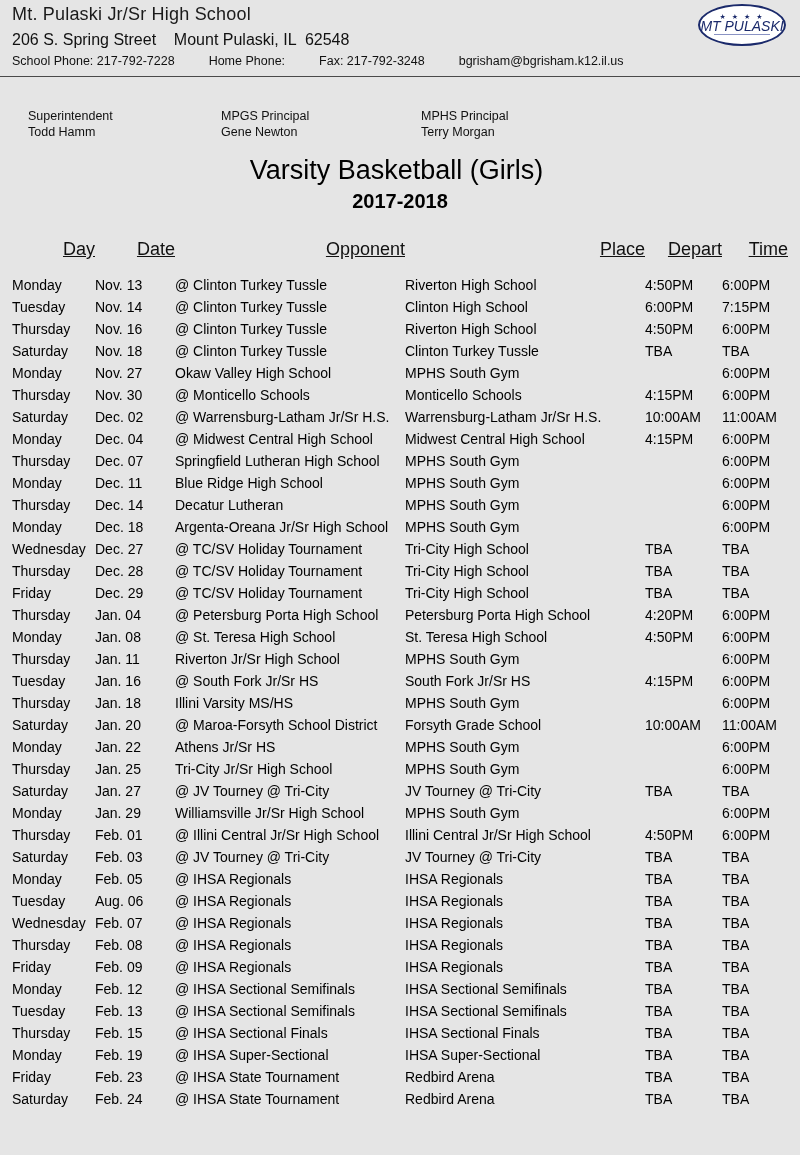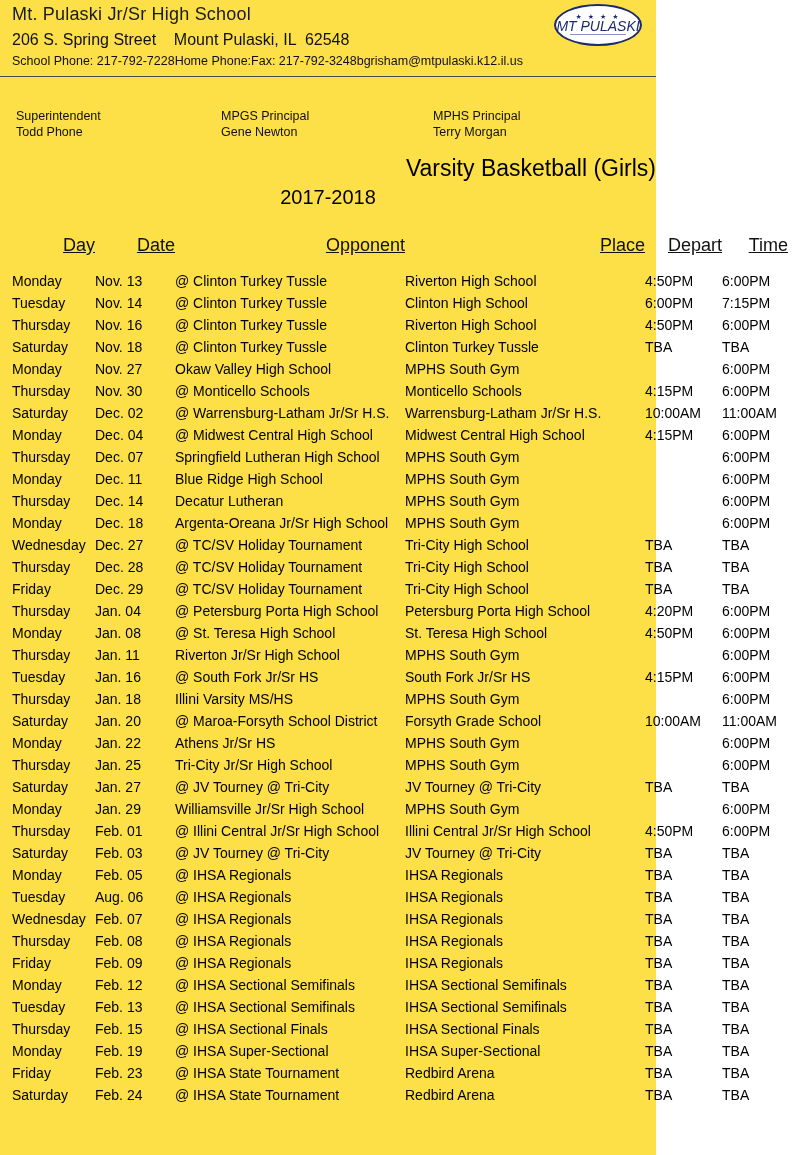--- a/index.html
+++ b/index.html
@@ -3,29 +3,28 @@
 <meta charset="utf-8">
 <style>
   html, body {
     margin: 0;
     padding: 0;
     background: #ffffff;
     font-family: "Liberation Sans", sans-serif;
     color: #111111;
   }
   .page {
-    width: 656px;
+    width: 800px;
     min-height: 1155px;
-    background: #fde047;
+    background: #e5e5e5;
     position: relative;
     box-sizing: border-box;
   }
   .pad {
-    padding: 0 16px;
-    gap: 12px;
+    padding: 0 28px;
   }
   
   .header-block {
     padding: 4px 12px 0 12px;
     position: relative;
   }
   .school-name {
     font-size: 18px;
     font-weight: 500;
     color: #1a1a1a;
@@ -34,20 +33,21 @@
   }
   .address-line {
     font-size: 16px;
     margin: 0 0 5px 0;
     white-space: pre;
   }
   .contact-line {
     font-size: 12.5px;
     margin: 0 0 8px 0;
     display: flex;
+    gap: 34px;
   }
   .header-rule {
     border: none;
     border-top: 1.5px solid #4a4a4a;
     margin: 0;
   }
   
   .logo {
     position: absolute;
     top: 4px;
@@ -92,31 +92,31 @@
   }
   .staff-col { box-sizing: border-box; }
   .staff-col:nth-child(1) { width: 193px; }
   .staff-col:nth-child(2) { width: 200px; }
   .staff-col:nth-child(3) { width: 190px; }
   .staff-col:nth-child(4) { width: 193px; }
   .staff-title { margin: 0; }
   .staff-name { margin: 2px 0 0 0; }
   
   .doc-title {
-    text-align: right;
-    font-size: 23px;
-    margin: 16px 0 0 0;
+    text-align: center;
+    font-size: 27px;
+    margin: 16px 7px 0 0;
     font-weight: normal;
     color: #000000;
   }
   .doc-subtitle {
     text-align: center;
     font-size: 20px;
     margin: 4px 0 0 0;
-    font-weight: normal;
+    font-weight: bold;
     color: #000000;
   }
   
   table.schedule {
     border-collapse: collapse;
     table-layout: fixed;
     width: 776px;
     margin: 26px 12px 0 12px;
     font-size: 14px;
   }
@@ -148,34 +148,34 @@
 
 <div class="page">
 
   <div class="header-block">
     <h1 class="school-name">Mt. Pulaski Jr/Sr High School</h1>
     <p class="address-line">206 S. Spring Street    Mount Pulaski, IL  62548</p>
     <div class="contact-line">
       <span>School Phone: 217-792-7228</span>
       <span>Home Phone:</span>
       <span>Fax: 217-792-3248</span>
-      <span>bgrisham@mtpulaski.k12.il.us</span>
+      <span>bgrisham@bgrisham.k12.il.us</span>
     </div>
     <div class="logo">
       <div class="logo-stars">★ ★ ★ ★</div>
       <div class="logo-text">MT PULASKI</div>
       <div class="logo-tagline"></div>
     </div>
   </div>
   <hr class="header-rule">
 
   <div class="staff-row pad">
     <div class="staff-col">
       <p class="staff-title">Superintendent</p>
-      <p class="staff-name">Todd Phone</p>
+      <p class="staff-name">Todd Hamm</p>
     </div>
     <div class="staff-col">
       <p class="staff-title">MPGS Principal</p>
       <p class="staff-name">Gene Newton</p>
     </div>
     <div class="staff-col">
       <p class="staff-title">MPHS Principal</p>
       <p class="staff-name">Terry Morgan</p>
     </div>
   </div>

